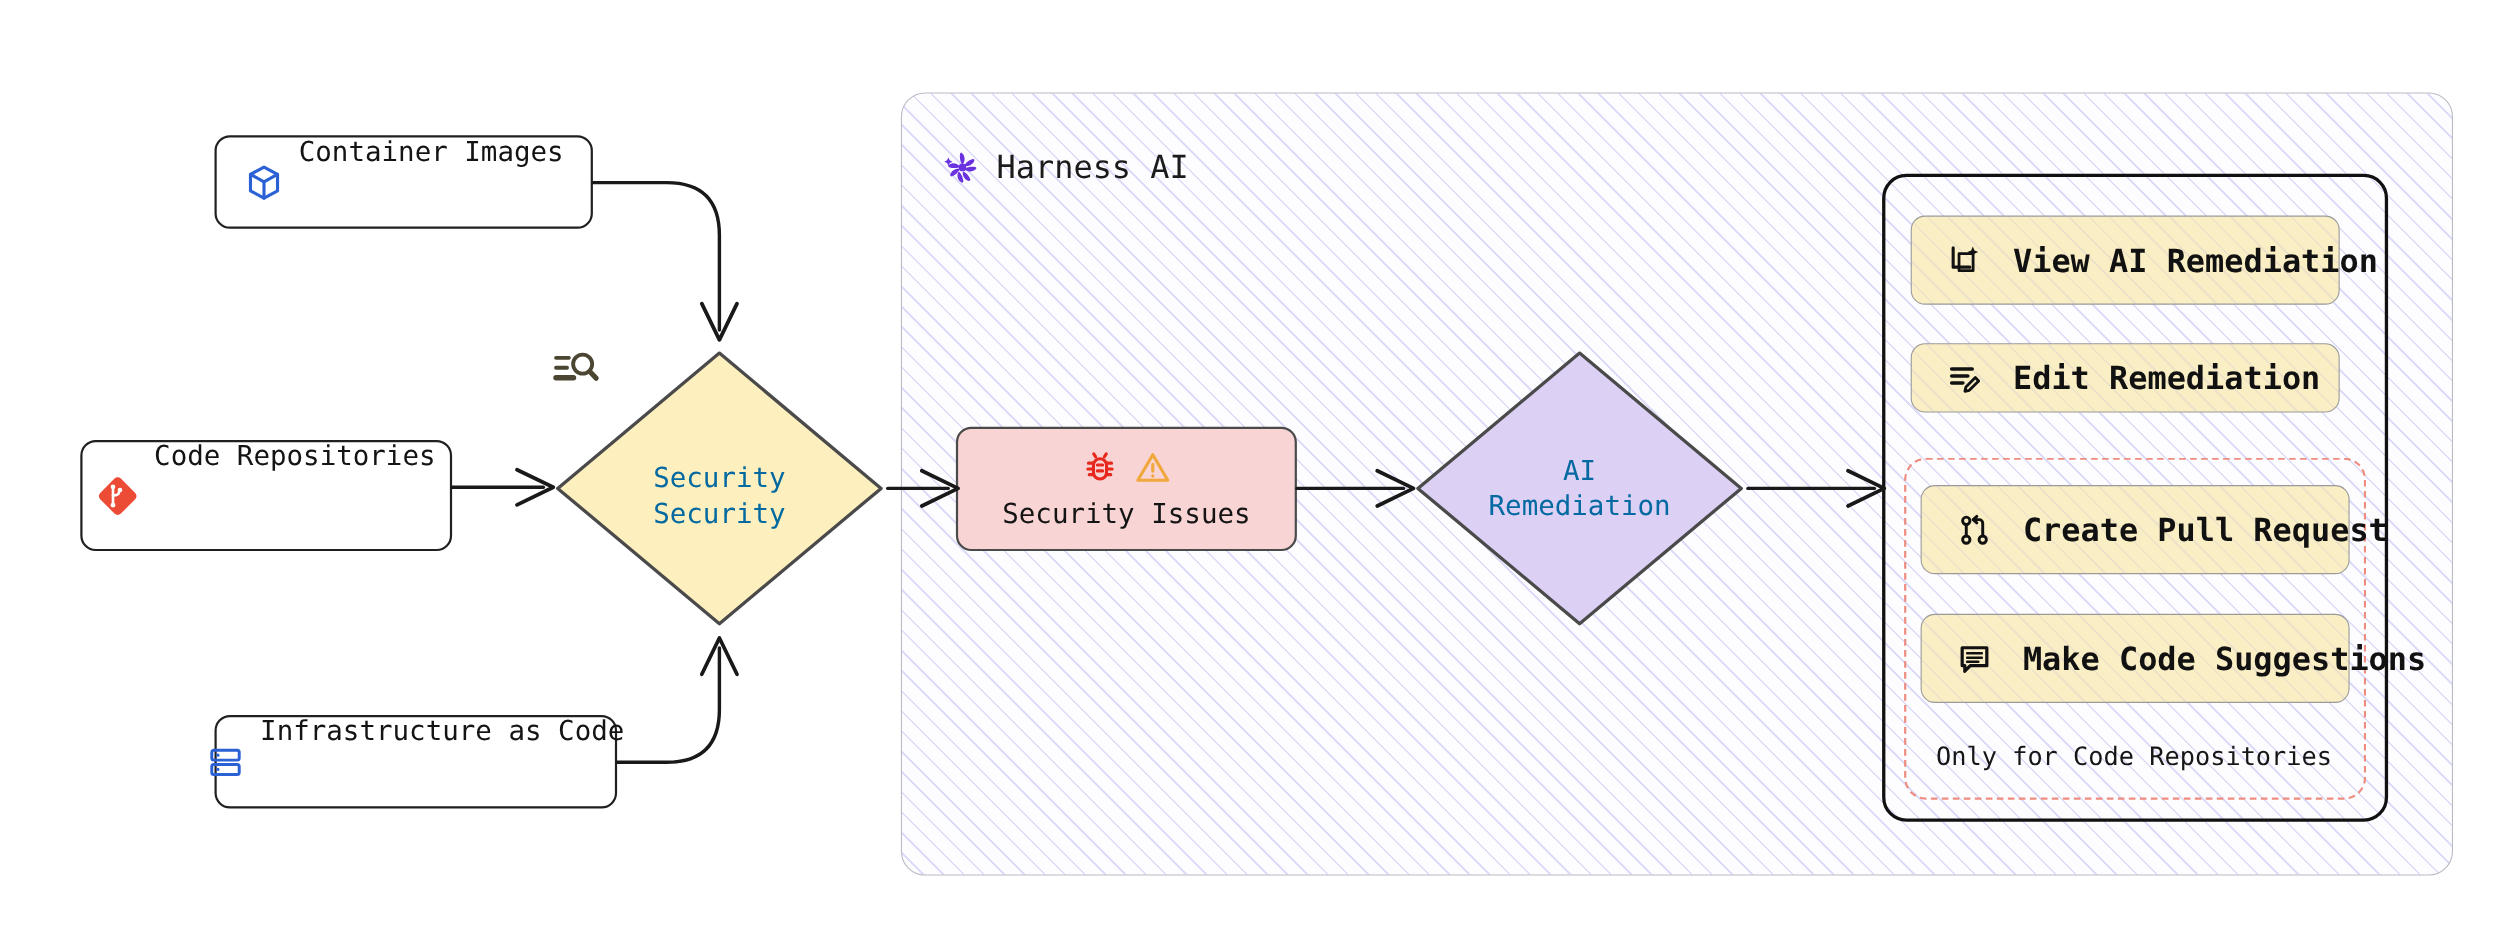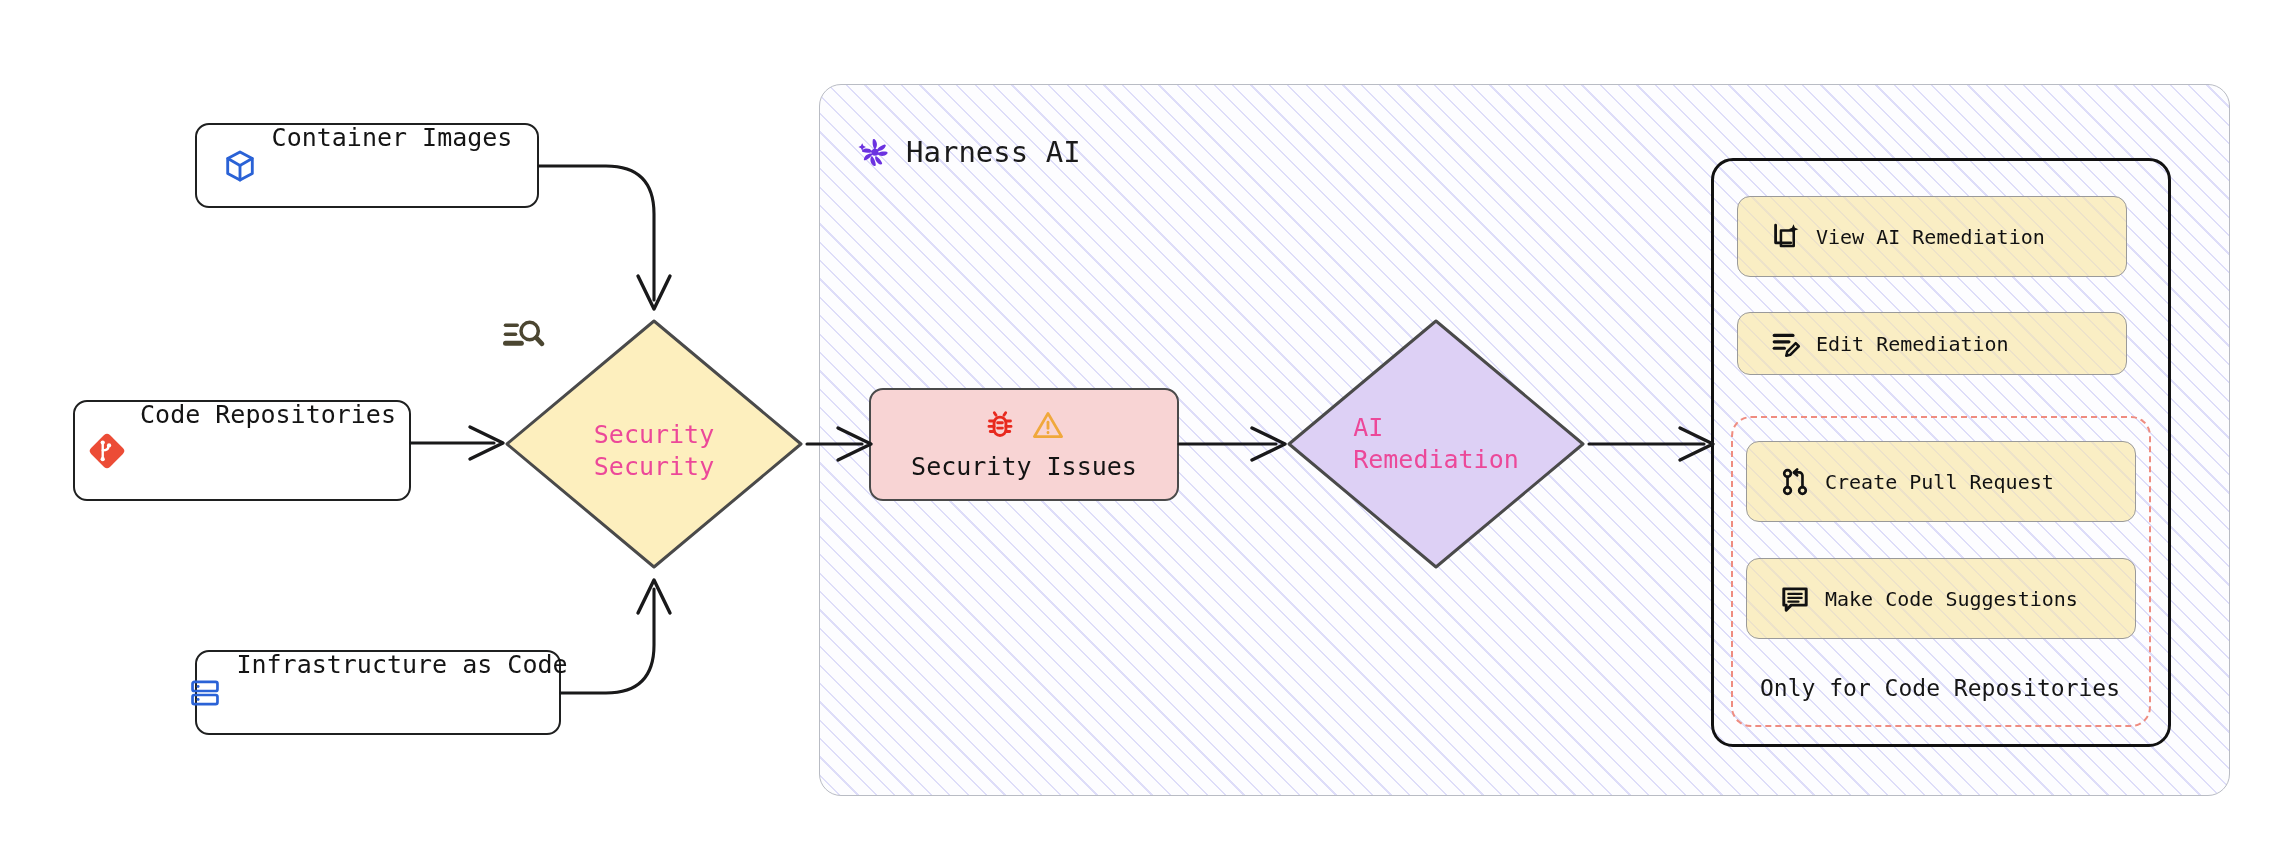--- a/index.html
+++ b/index.html
@@ -35,21 +35,21 @@
 
   
   .diamond-wrap{position:absolute;}
   .diamond-wrap svg{position:absolute;left:0;top:0;overflow:visible;}
   .diamond-inner{
     position:absolute;left:0;top:0;width:100%;height:100%;
     display:flex;flex-direction:column;align-items:center;justify-content:center;
     gap:10px;pointer-events:none;
   }
   .diamond-inner .dtext{
-    font-size:25px;line-height:1.28;text-align:left;color:#ec4899;
+    font-size:25px;line-height:1.28;text-align:center;color:#0369a1;
   }
 
   
   .issue-box{
     position:absolute;box-sizing:border-box;
     border:2.4px solid #4a4a4a;border-radius:14px;
     background:#f8d4d4;
     display:flex;flex-direction:column;align-items:center;justify-content:center;gap:10px;
     color:#141414;font-size:25px;white-space:nowrap;
   }
@@ -62,28 +62,29 @@
   }
   .dashed-box{
     position:absolute;box-sizing:border-box;
     border:2.6px dashed #ef8c80;border-radius:20px;background:transparent;
   }
   .dashed-note{
     position:absolute;font-size:23px;color:#161616;white-space:nowrap;line-height:1;
   }
   .action-btn{
     position:absolute;box-sizing:border-box;
-    display:flex;align-items:center;gap:14px;
+    display:flex;align-items:center;gap:28px;
     border:1.8px solid #9a9a9a;border-radius:13px;
     background-color:#faeec4;
     background-image:repeating-linear-gradient(45deg,
         rgba(150,148,235,.13) 0px, rgba(150,148,235,.13) 1.6px,
         rgba(255,255,255,0) 1.6px, rgba(255,255,255,0) 13px);
-    color:#111111;font-size:20px;white-space:nowrap;
+    color:#111111;font-size:29px;white-space:nowrap;
     padding-left:32px;
+    font-weight:bold;
   }
 
   
   #edges{position:absolute;left:0;top:0;width:2278px;height:862px;pointer-events:none;}
   #edges path{fill:none;stroke:#19191a;stroke-width:3.1px;stroke-linecap:round;stroke-linejoin:round;}
   #edges .head{fill:none;stroke:#19191a;stroke-width:3.4px;stroke-linecap:round;stroke-linejoin:round;}
 
   .ico{display:inline-flex;align-items:center;justify-content:center;flex:0 0 auto;}
 </style>
 </head>

